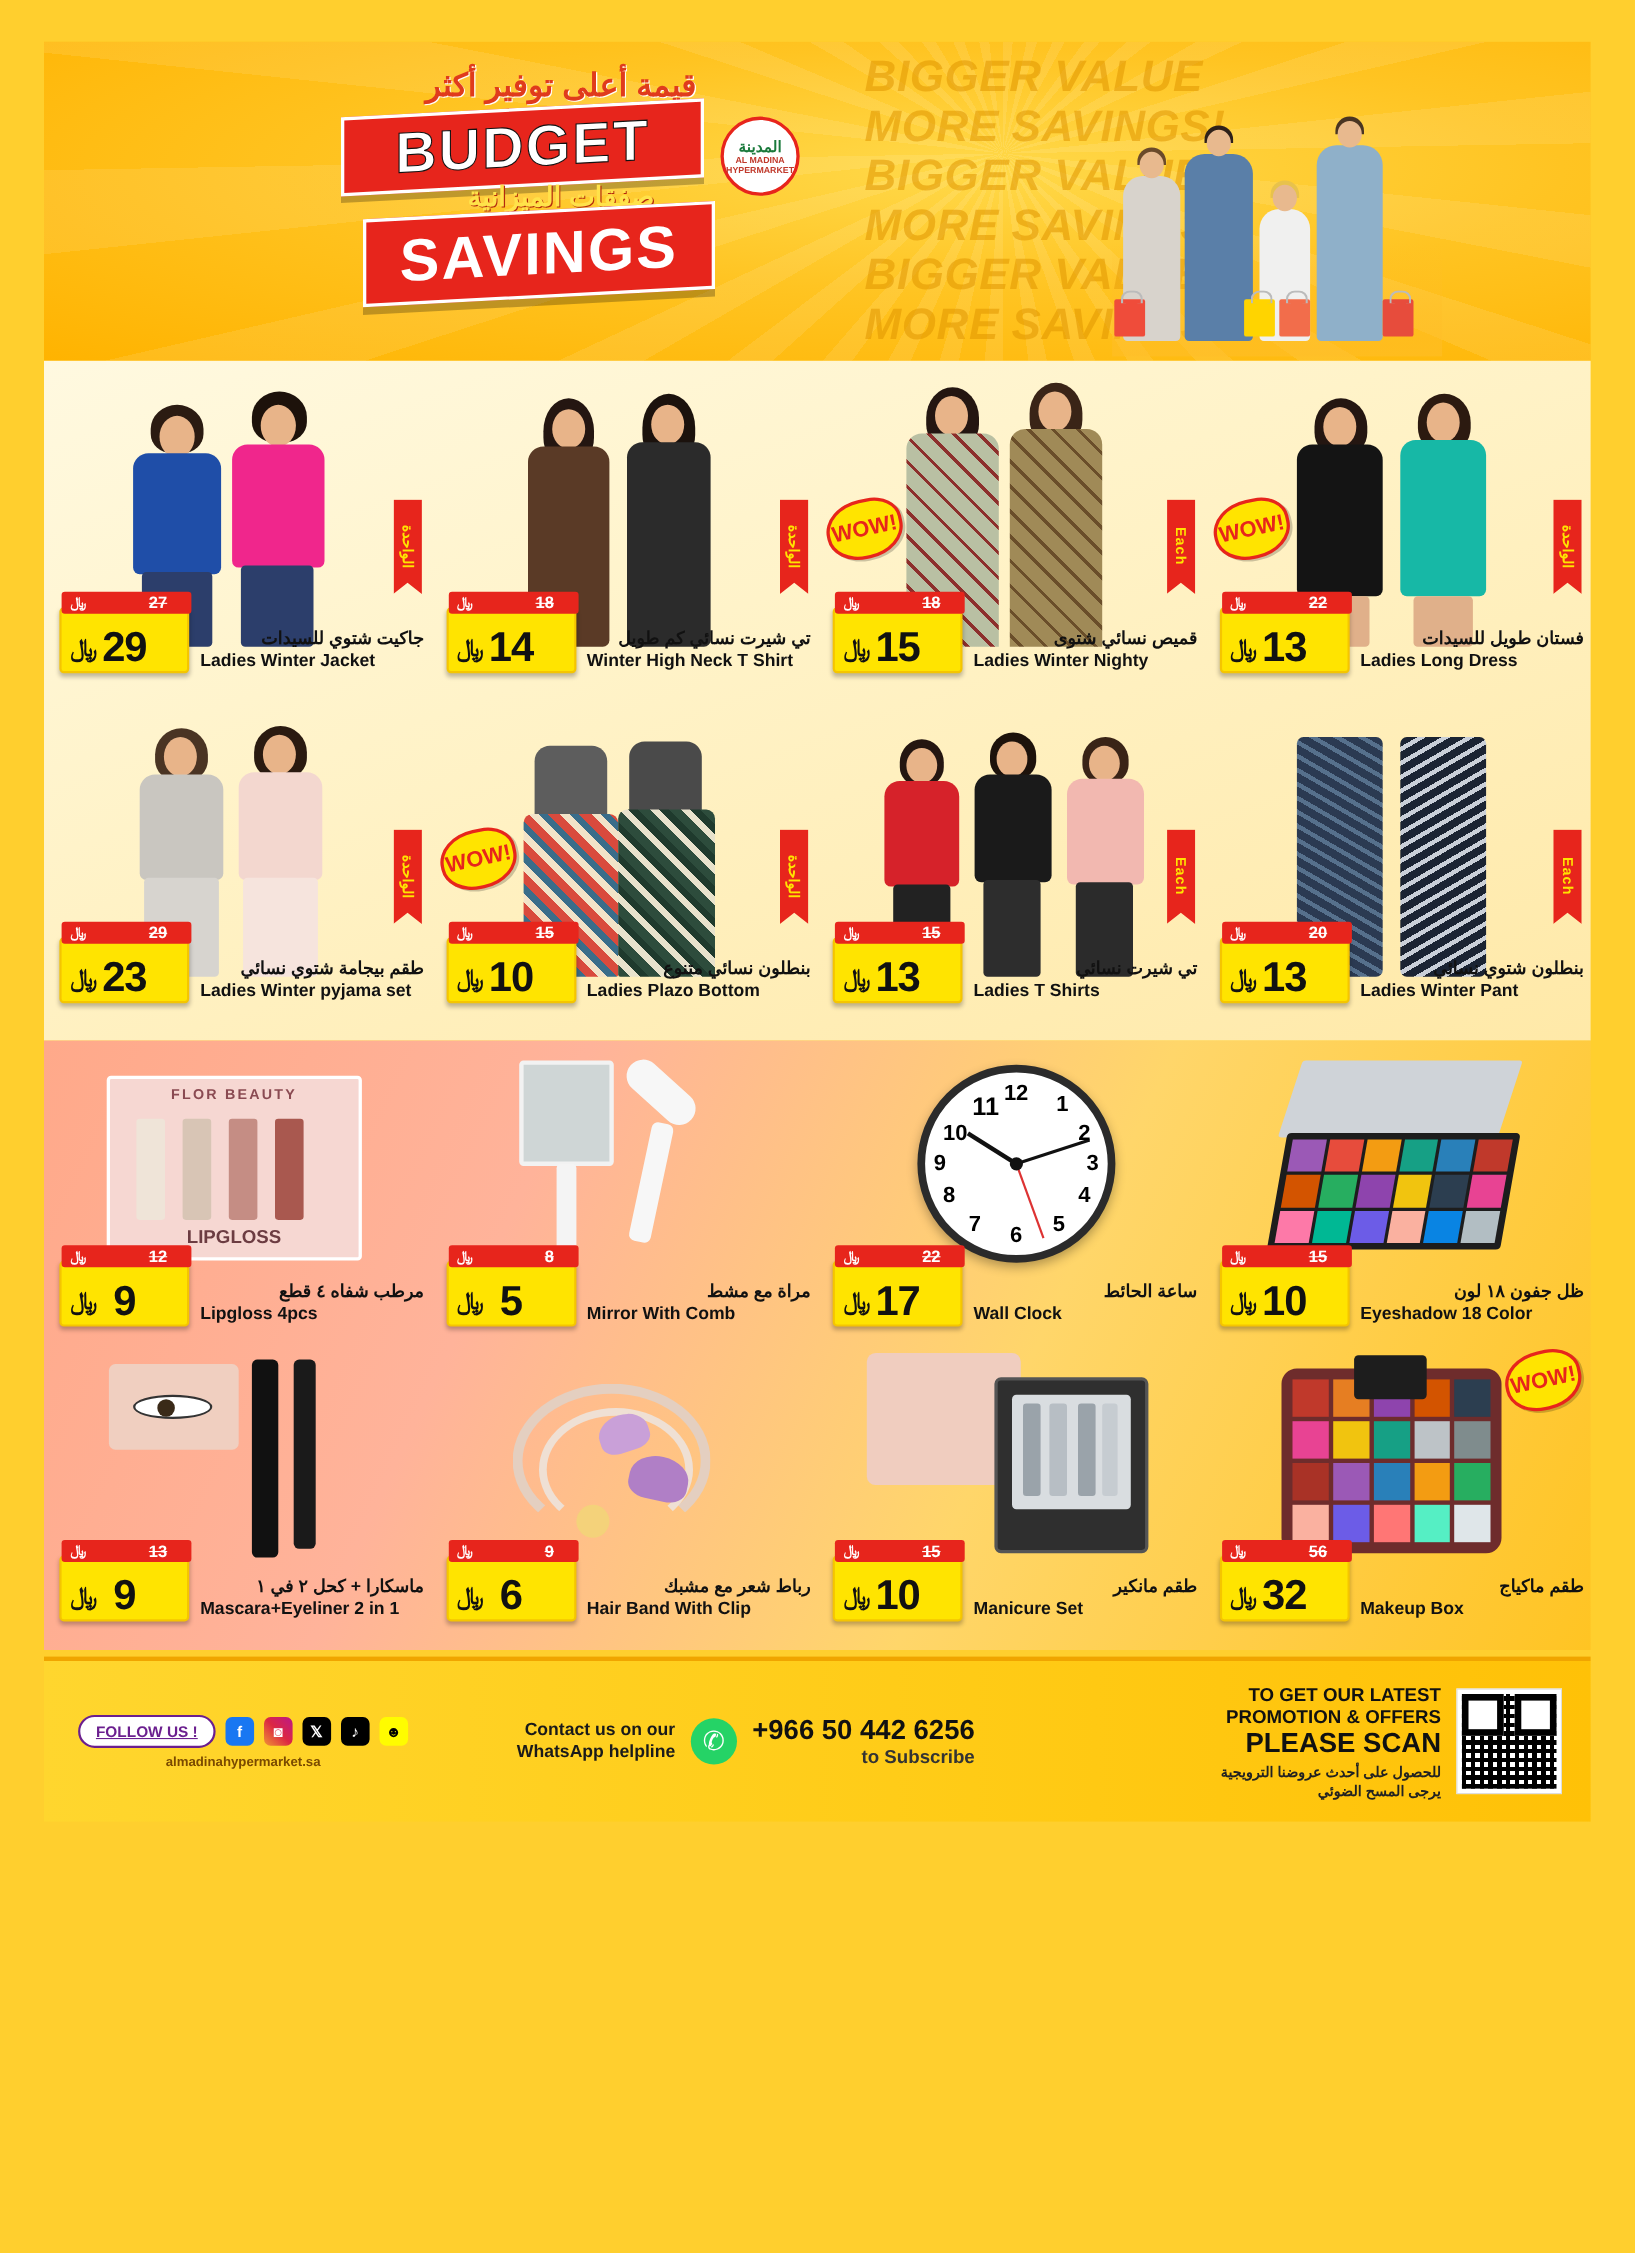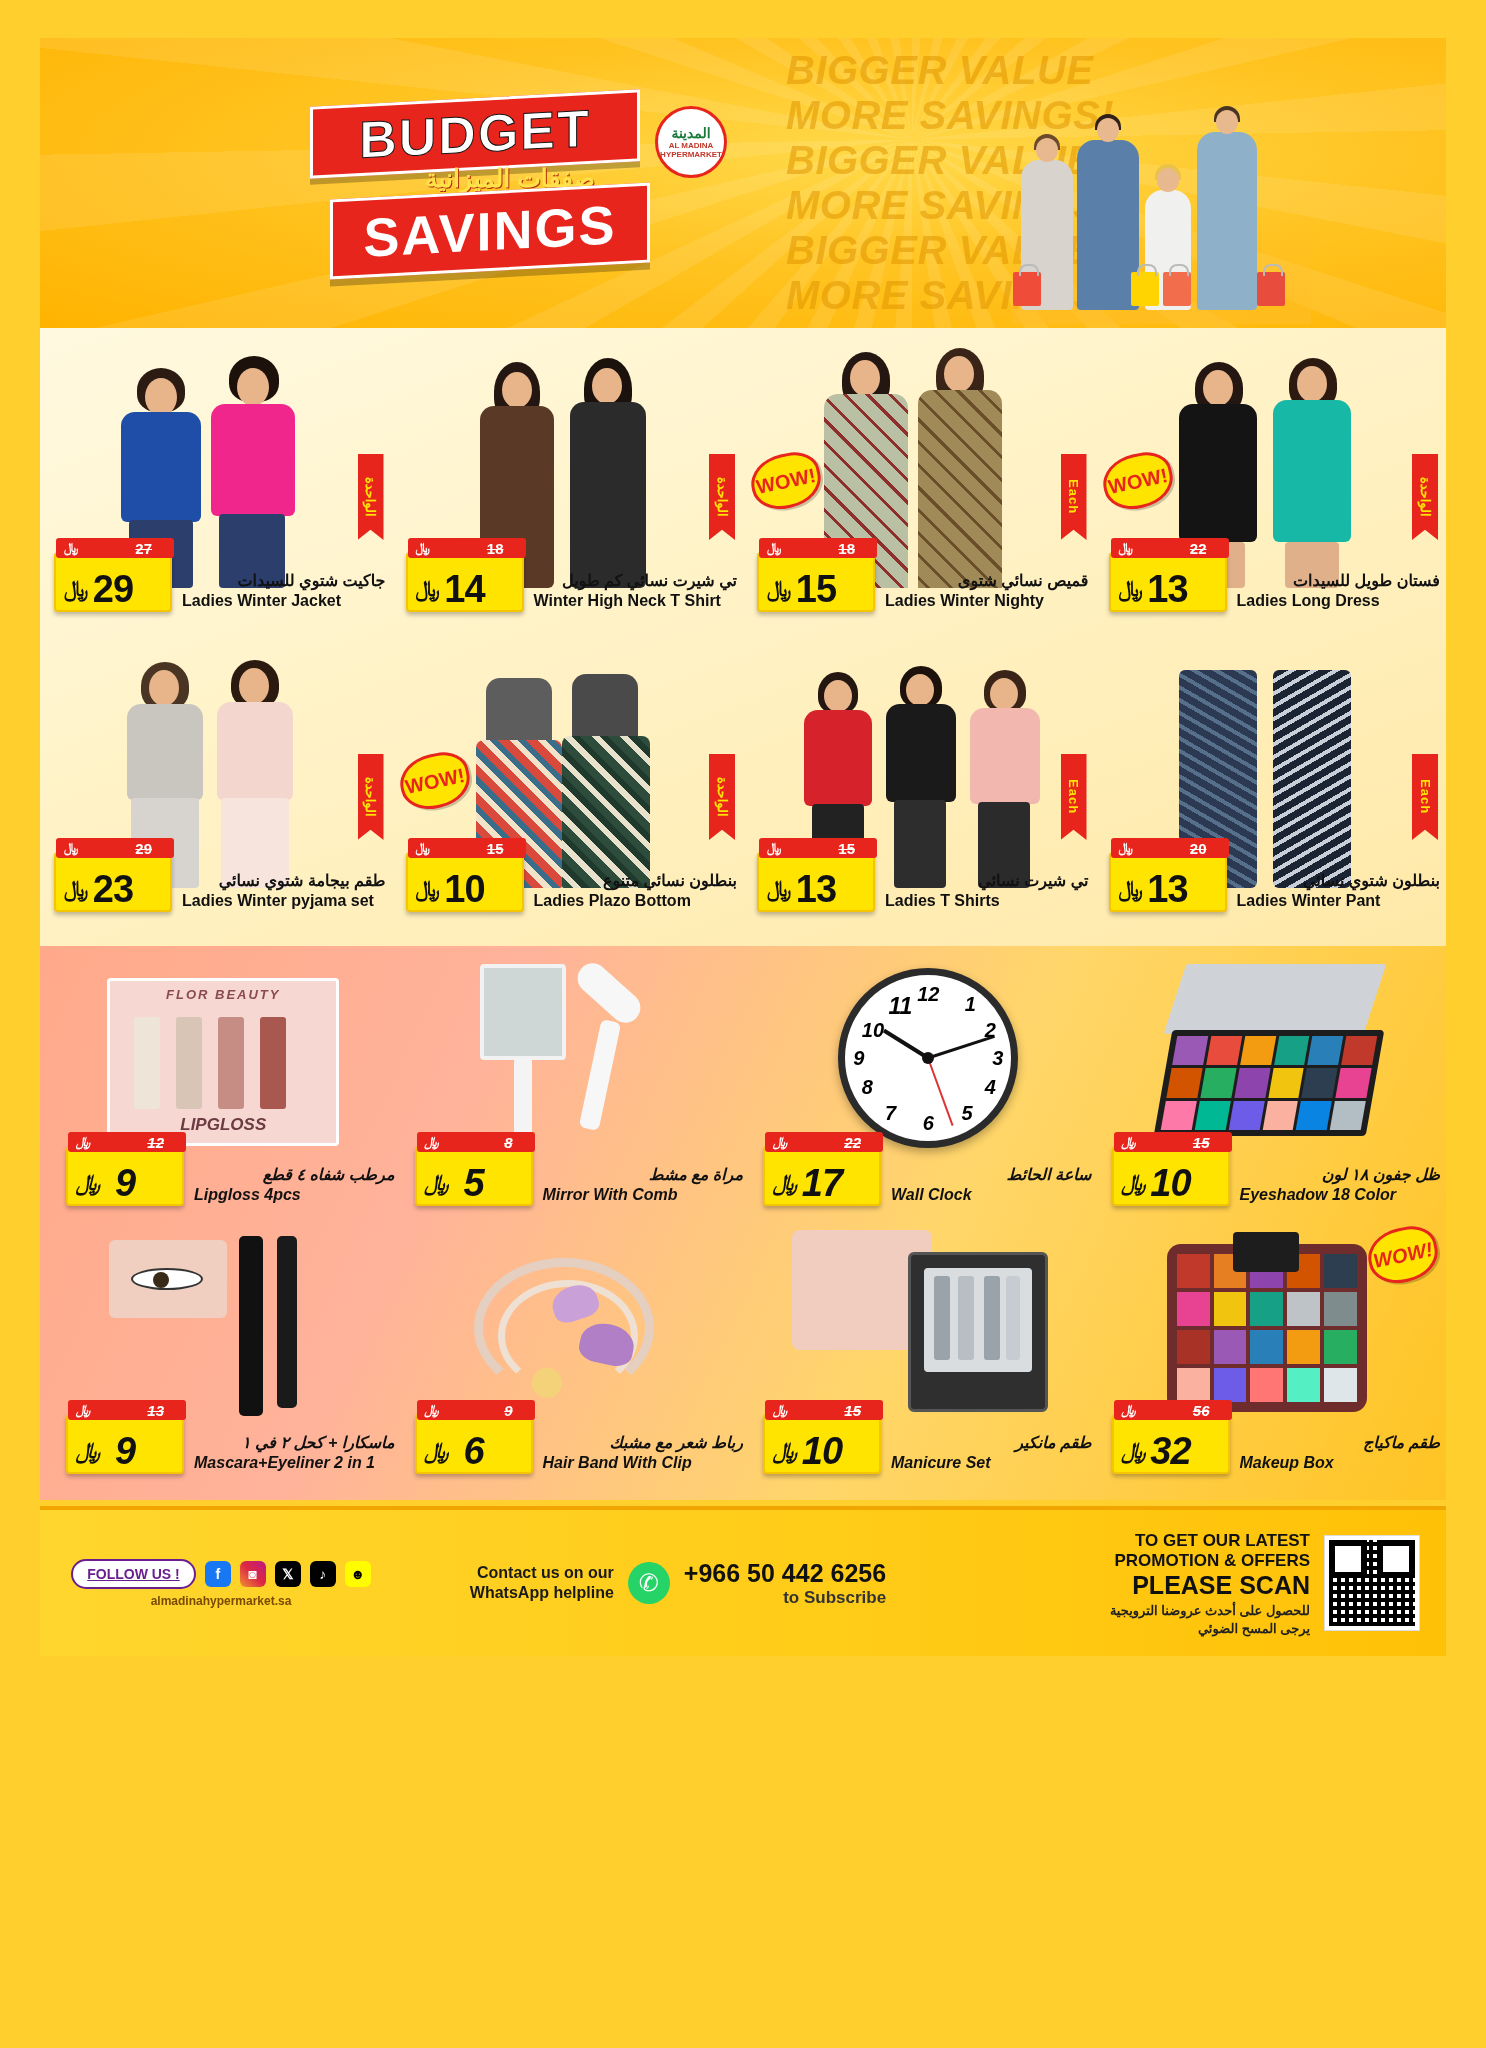--- a/index.html
+++ b/index.html
@@ -184,22 +184,21 @@
     display: flex; align-items: center; justify-content: center;
     font-size: 20px; font-weight: 800; color: #e7251c;
     transform: rotate(-12deg);
     box-shadow: 2px 2px 0 rgba(0,0,0,.2);
   }
 
   
   .beauty {
     position: relative;
     background: linear-gradient(115deg, #ffa98a 0%, #ffb39a 30%, #ffd66a 62%, #ffc423 100%);
-    padding: 8px 0 10px 12px;
-    font-style: italic;
+    padding: 8px 0 10px 0;
   }
   .beauty .cell { height: 268px; }
   .beauty .cell .photo { height: 212px; width: 270px; }
   .beauty .price-tag { bottom: 16px; }
   .beauty .label { bottom: 18px; }
 
   
   .footer {
     margin-top: 6px;
     height: 150px;
@@ -301,20 +300,21 @@
         <div class="hair" style="background:#4a3522;"></div>
           <div class="head"></div>
       </div>
       <div class="bag" style="left:2px;background:#ef4c3a;"></div>
       <div class="bag" style="left:120px;background:#ffd400;"></div>
       <div class="bag" style="left:152px;background:#f26d4b;"></div>
       <div class="bag" style="left:246px;background:#e74c3c;"></div>
     </div>
 
     <div class="logo-block">
+      <div class="arabic-top">قيمة أعلى توفير أكثر</div>
       <div class="budget-band">
         <span>BUDGET</span>
       </div>
       <div class="arabic-mid">صفقات الميزانية</div>
       <div class="savings-band">
         <span>SAVINGS</span>
       </div>
       <div class="badge-round">
         <div class="bdg-ar">المدينة</div>
         <div>AL MADINA</div>

